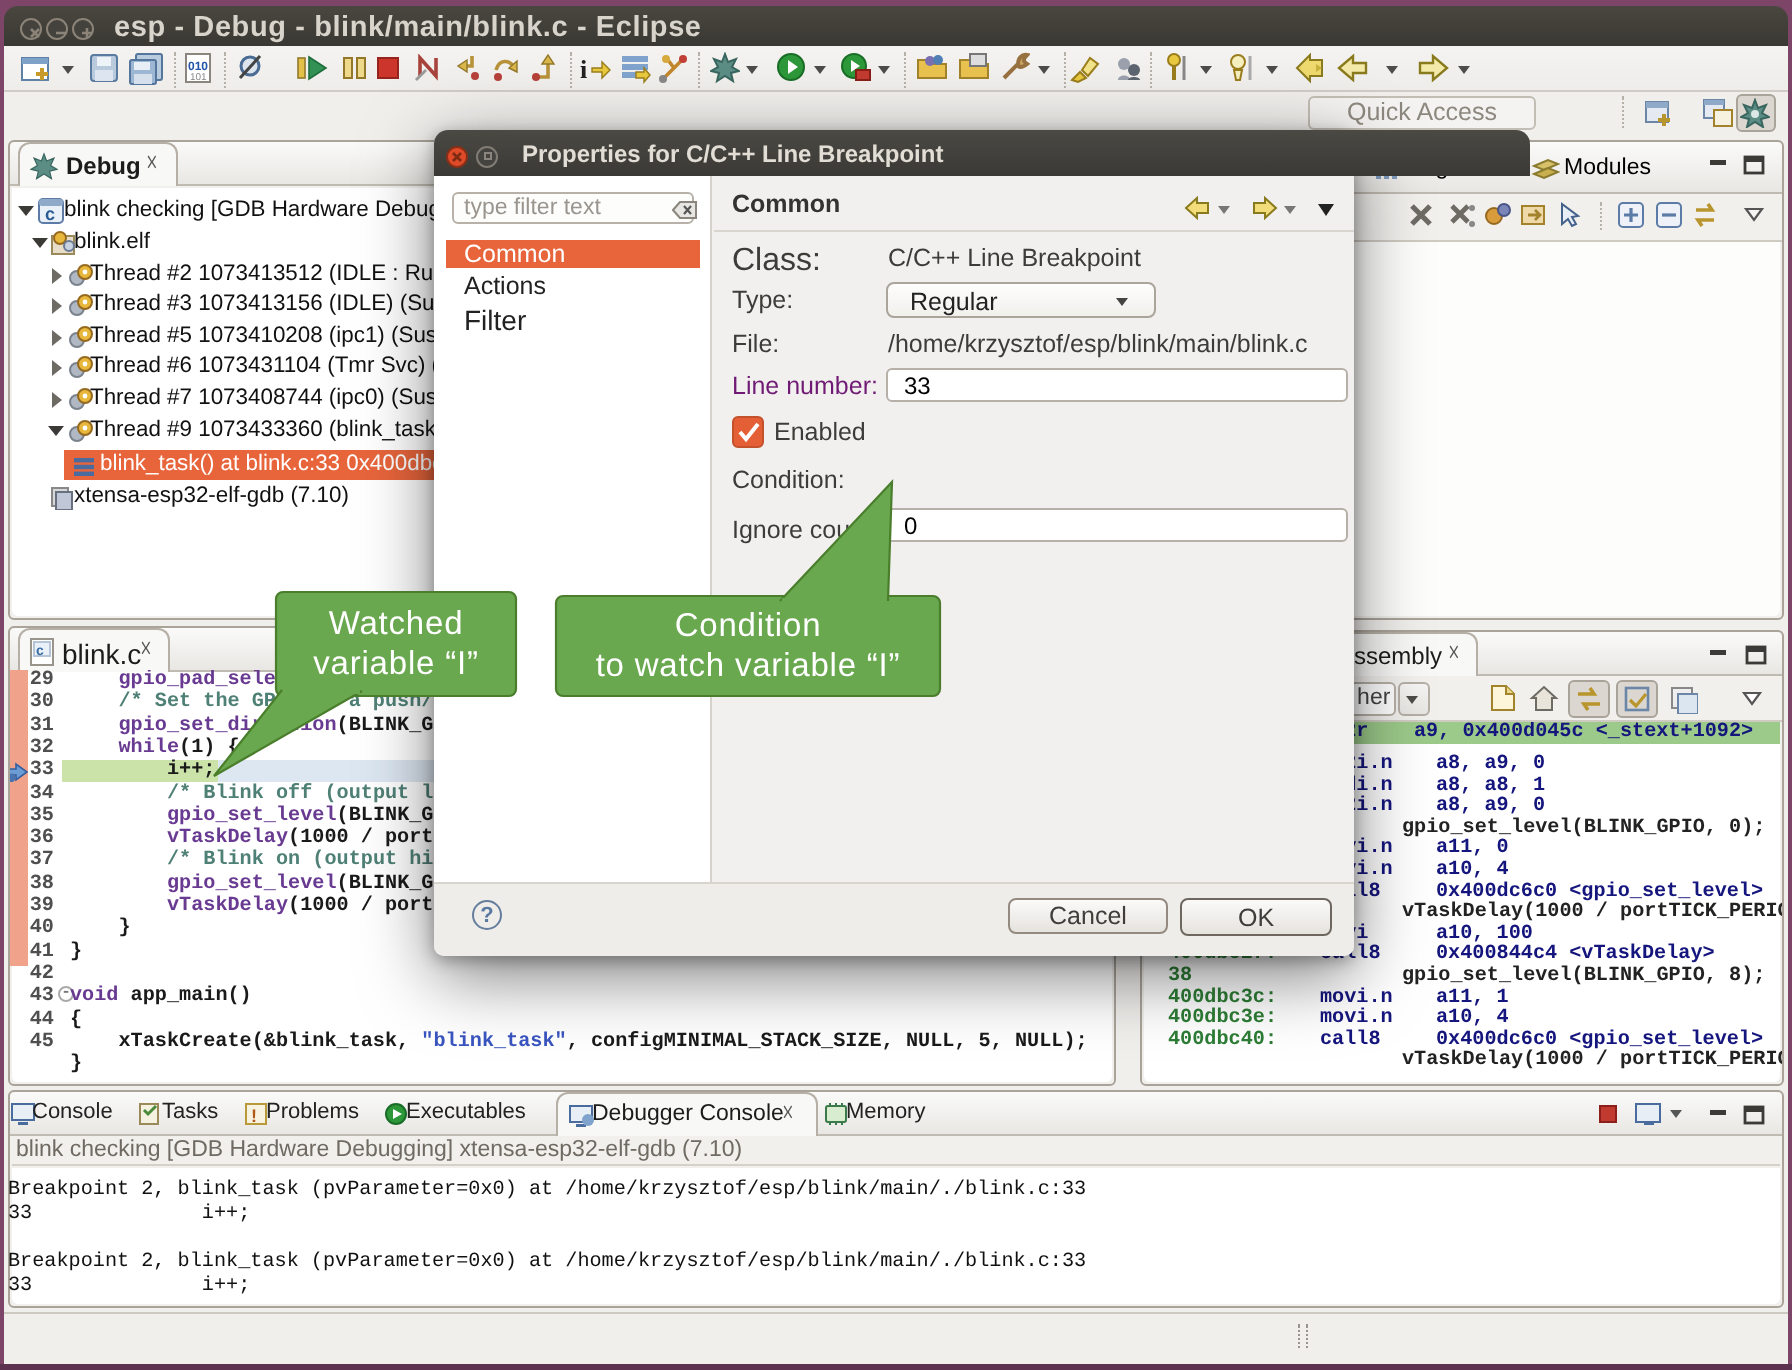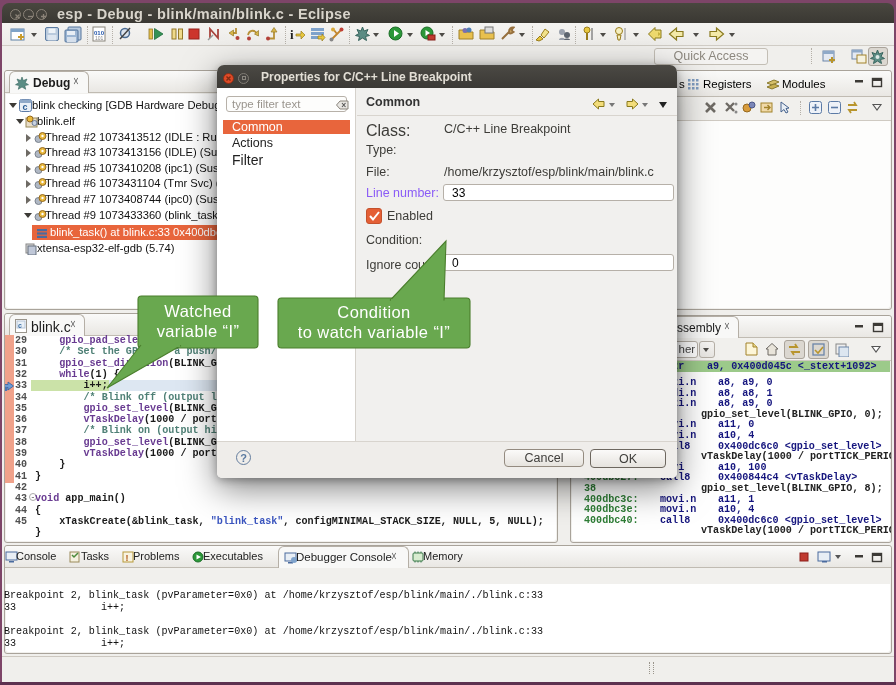--- a/index.html
+++ b/index.html
@@ -298,21 +298,21 @@
           <rect x="1" y="5.4" width="10" height="2.2" fill="#4a6b9e"></rect>
           <rect x="1" y="8.8" width="10" height="2.2" fill="#4a6b9e"></rect>
         </svg>
       <span class="ptxt" style="left:18px;top:1.5px">blink_task() at blink.c:33 0x400dbc14</span>
     </div>
     <div class="abs" style="left:0;top:147px;width:100%;height:16px">
       <svg class="abs" style="left:20px;top:1px" width="12" height="13">
           <rect x="1" y="2" width="8" height="9" fill="#d8d8d8" stroke="#888"></rect>
           <rect x="3" y="4" width="8" height="9" fill="#c0c8d8" stroke="#66707e"></rect>
         </svg>
-      <span class="ptxt" style="left:32px;top:1px">xtensa-esp32-elf-gdb (5.74)</span>
+      <span class="ptxt" style="left:32px;top:1px">xtensa-esp32-elf-gdb (7.10)</span>
     </div>
   </div>
 </div>
 
 <div class="panel" style="left:627px;top:70px;width:265px;height:240px">
   <div class="tabbar" style="height:26px"></div>
   <span class="ptxt" style="left:51px;top:7px;font-size:11.5px">s</span><svg class="abs" style="left:60px;top:8px" width="13" height="12">
       <g fill="#7f9cc0">
         <rect x="0" y="0" width="2.5" height="2.5"></rect>
         <rect x="4" y="0" width="2.5" height="2.5"></rect>
@@ -527,37 +527,38 @@
       </svg>
     <span class="dd" style="left:830px;top:9px;border-top-color:#555"></span>
     <svg class="abs" style="left:848px;top:7px" width="12" height="10">
         <rect x="2" y="2" width="8" height="2.5" fill="#3c3a36"></rect>
       </svg>
     <svg class="abs" style="left:866px;top:6px" width="12" height="11">
         <rect x="1.5" y="1.5" width="9" height="8" fill="none" stroke="#3c3a36" stroke-width="1.4"></rect>
         <rect x="1.5" y="1.5" width="9" height="2.5" fill="#3c3a36"></rect>
       </svg>
   </div>
+  <div class="abs" style="left:1px;top:22px;right:1px;height:15px;background:#f1f0ed;border-bottom:1px solid #d5d0c8;font-size:11.5px;color:#6f6a62;padding-left:2px;line-height:14px">blink checking [GDB Hardware Debugging] xtensa-esp32-elf-gdb (7.10)</div>
   <div class="abs" style="left:1px;top:38px;right:1px;bottom:1px;background:#fff;border-radius:0 0 3px 3px"></div>
   <div id="console" class="abs mono" style="left:-1px;top:38px;width:884px;height:70px;color:#111">
     <div class="abs" style="left:0;top:6px">Breakpoint 2, blink_task (pvParameter=0x0) at /home/krzysztof/esp/blink/main/./blink.c:33</div>
     <div class="abs" style="left:0;top:18px">33              i++;</div>
     <div class="abs" style="left:0;top:42px">Breakpoint 2, blink_task (pvParameter=0x0) at /home/krzysztof/esp/blink/main/./blink.c:33</div>
     <div class="abs" style="left:0;top:54px">33              i++;</div>
   </div>
 </div>
 
 <div class="abs" style="left:2px;top:656px;width:892px;height:26px;background:#f0efec;border-top:1px solid #cdc8c0"></div>
 <span class="abs" style="left:649px;top:662px;width:1px;height:12px;border-left:1px dotted #9a958c"></span>
 <span class="abs" style="left:653px;top:662px;width:1px;height:12px;border-left:1px dotted #9a958c"></span>
 
 <div class="abs" style="left:0;top:682px;width:896px;height:3px;background:#5d3150"></div>
 
 <div class="abs" style="left:217px;top:65px;width:460px;height:413px;z-index:50;border-radius:7px 7px 5px 5px;background:#f1f0ee;box-shadow:0 10px 35px rgba(0,0,0,.5),0 2px 8px rgba(0,0,0,.3)">
-  <div class="abs" style="left:0;top:0;width:460px;height:23px;background:linear-gradient(#4b4944,#3b3935);border-radius:7px 7px 0 0">
+  <div class="abs" style="left:0;top:0;width:548px;height:23px;background:linear-gradient(#4b4944,#3b3935);border-radius:7px 7px 0 0">
     <span class="abs" style="left:223px-not"></span>
     <span class="abs" style="left:6px;top:7.5px;width:11px;height:11px;border-radius:50%;background:#df4b28;border:1px solid #8a2f17"></span>
     <svg class="abs" style="left:6px;top:7.5px" width="11" height="11">
         <path d="M3.5 3.5 l4 4 M7.5 3.5 l-4 4" stroke="#7e2b12" stroke-width="1.4"></path>
       </svg>
     <span class="abs" style="left:21px;top:7.5px;width:11px;height:11px;border-radius:50%;background:#454340;border:1px solid #807c74"></span>
       <span class="abs" style="left:24.5px;top:11px;width:4px;height:4px;border:1px solid #8a867e"></span>
     <span class="abs" style="left:44px;top:4.5px;font-size:12px;font-weight:bold;color:#e2ded5">Properties for C/C++ Line Breakpoint</span>
   </div>
   <div class="abs" style="left:0;top:23px;width:139px;height:353px;background:#fff;border-right:1px solid #d5d1cb"></div>
@@ -579,27 +580,31 @@
     </svg>
   <span class="dd" style="left:392px;top:38px;border-top-color:#777"></span>
   <svg class="abs" style="left:409px;top:33px" width="13" height="12">
       <path d="M1 3.5 L6.5 3.5 L6.5 1 L12 6 L6.5 11 L6.5 8.5 L1 8.5 Z" fill="#f3dd7a" stroke="#8a7a1e"></path>
     </svg>
   <span class="dd" style="left:425px;top:38px;border-top-color:#777"></span>
   <span class="dd" style="left:442px;top:37px;border-top-color:#222;border-left-width:4.5px;border-right-width:4.5px;border-top-width:6px"></span>
   <div class="abs" style="left:140px;top:49.5px;width:320px;height:1px;background:#d8d4ce"></div>
   <div class="abs" style="left:149px;top:57px;font-size:16px;color:#3d3c38">Class:</div>
   <div class="abs" style="left:227px;top:57px;font-size:12.5px;color:#3d3c38">C/C++ Line Breakpoint</div>
+  <div class="abs" style="left:226px;top:75.5px;width:135px;height:18.5px;background:linear-gradient(#fdfdfc,#f2f0ed);border:1px solid #aaa49b;border-radius:4px">
+    <span class="abs" style="left:11px;top:2px;font-size:12.5px;color:#222">Regular</span>
+    <span class="dd" style="left:114px;top:7px;border-top-color:#444"></span>
+  </div>
   <div class="abs" style="left:149px;top:78px;font-size:12.5px;color:#3d3c38">Type:</div>
   <div class="abs" style="left:149px;top:100px;font-size:12.5px;color:#3d3c38">File:</div>
   <div class="abs" style="left:227px;top:100px;font-size:12.5px;color:#3d3c38">/home/krzysztof/esp/blink/main/blink.c</div>
   <div class="abs" style="left:226px;top:118.5px;width:231px;height:17.5px;background:#fff;border:1px solid #b6b0a8;border-radius:3px">
       <span class="abs" style="left:8px;top:1.5px;font-size:12px">33</span>
     </div>
-  <div class="abs" style="left:149px;top:121px;font-size:12.5px;color:#8b5cf6">Line number:</div>
+  <div class="abs" style="left:149px;top:121px;font-size:12.5px;color:#701a75">Line number:</div>
   <div class="abs" style="left:149px;top:143px;width:15.5px;height:15.5px;background:#e45f35;border:1px solid #c4512c;border-radius:3px"></div>
   <svg class="abs" style="left:151px;top:145px" width="13" height="12">
       <path d="M2 6 l3 3.5 L11 2" stroke="#fff" stroke-width="2" fill="none"></path>
     </svg>
   <div class="abs" style="left:170px;top:143.5px;font-size:12.5px;color:#3d3c38">Enabled</div>
   <div class="abs" style="left:149px;top:168px;font-size:12.5px;color:#3d3c38">Condition:</div>
   <div class="abs" style="left:226px;top:188.5px;width:231px;height:17.5px;background:#fff;border:1px solid #b6b0a8;border-radius:3px">
       <span class="abs" style="left:8px;top:1.5px;font-size:12px">0</span>
     </div>
   <div class="abs" style="left:149px;top:193px;font-size:12.5px;color:#3d3c38">Ignore count:</div>

